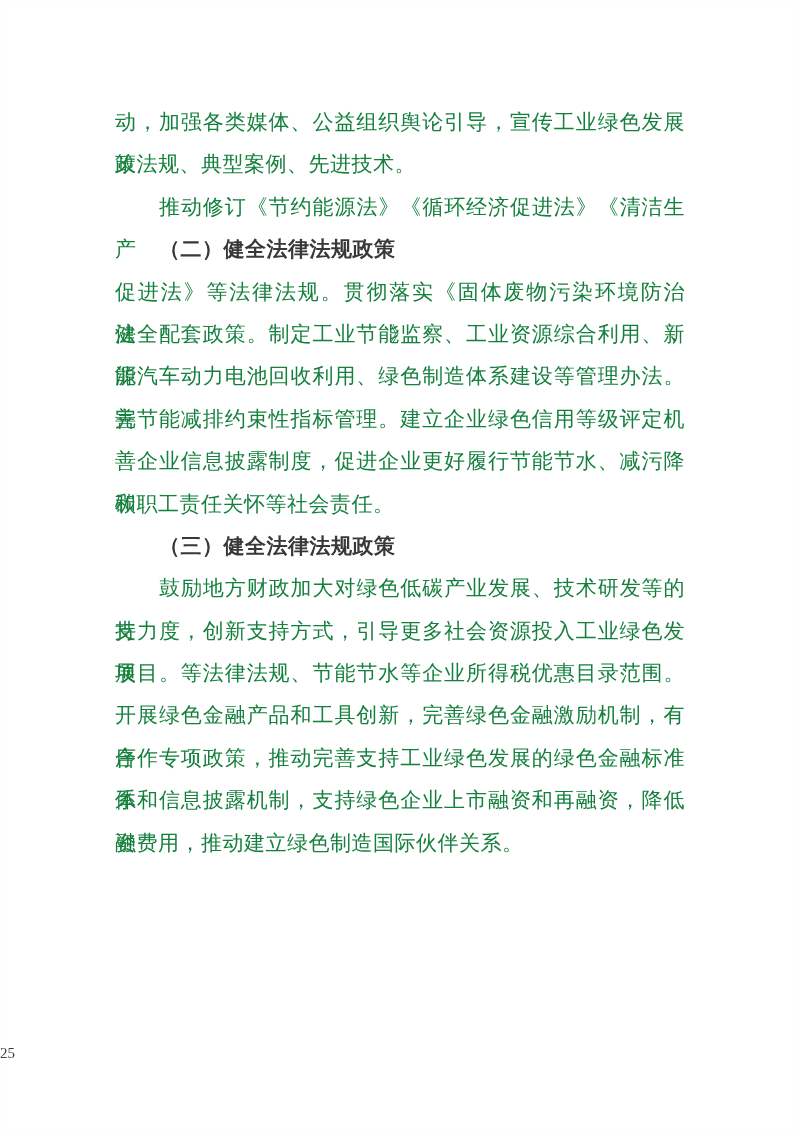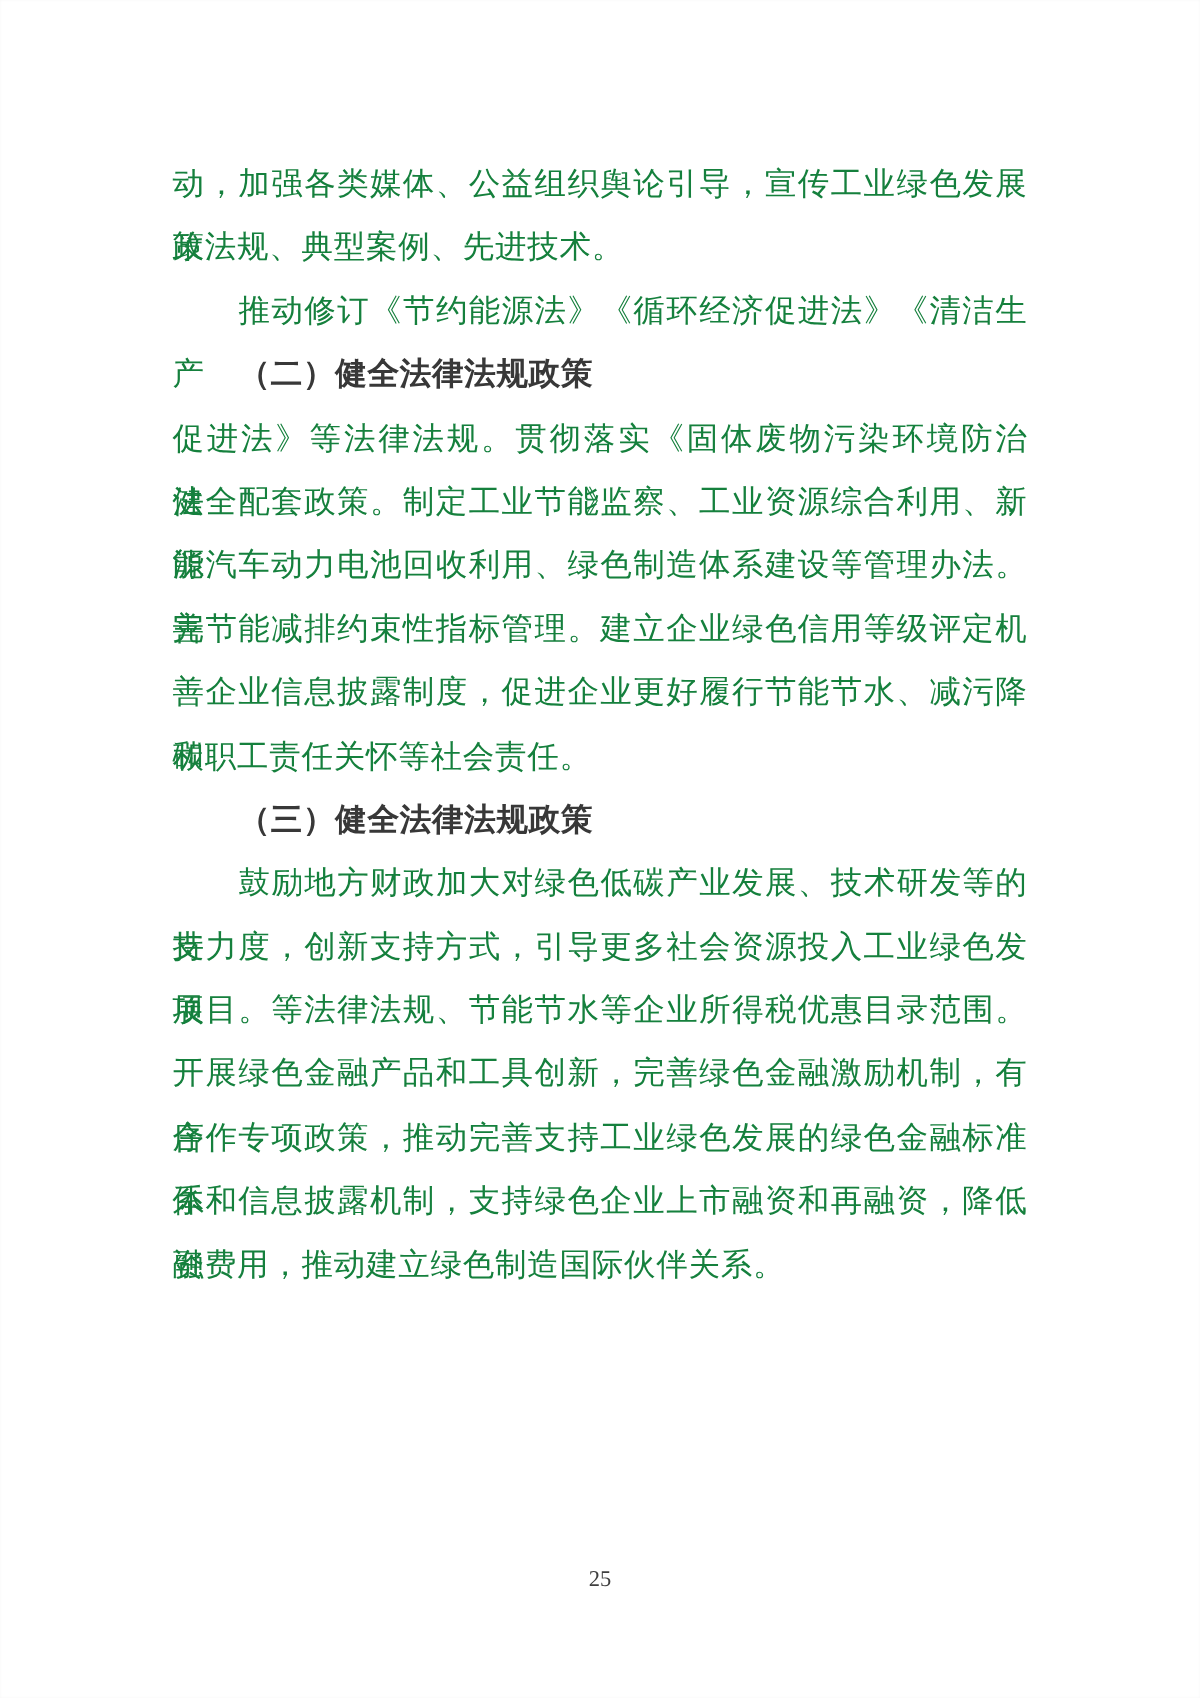--- a/index.html
+++ b/index.html
@@ -49,21 +49,20 @@
   }
   .line.heading {
     font-weight: bold;
     color: #383838;
   }
   .page-number {
     position: absolute;
     top: 1042px;
     left: 0;
     width: 800px;
-    text-align: center;
     font-size: 15px;
     line-height: 22px;
     color: #3f3f3f;
     font-family: "Liberation Serif", "DejaVu Serif", serif;
   }
 </style>
 </head>
 <body>
 
 <div class="page">

